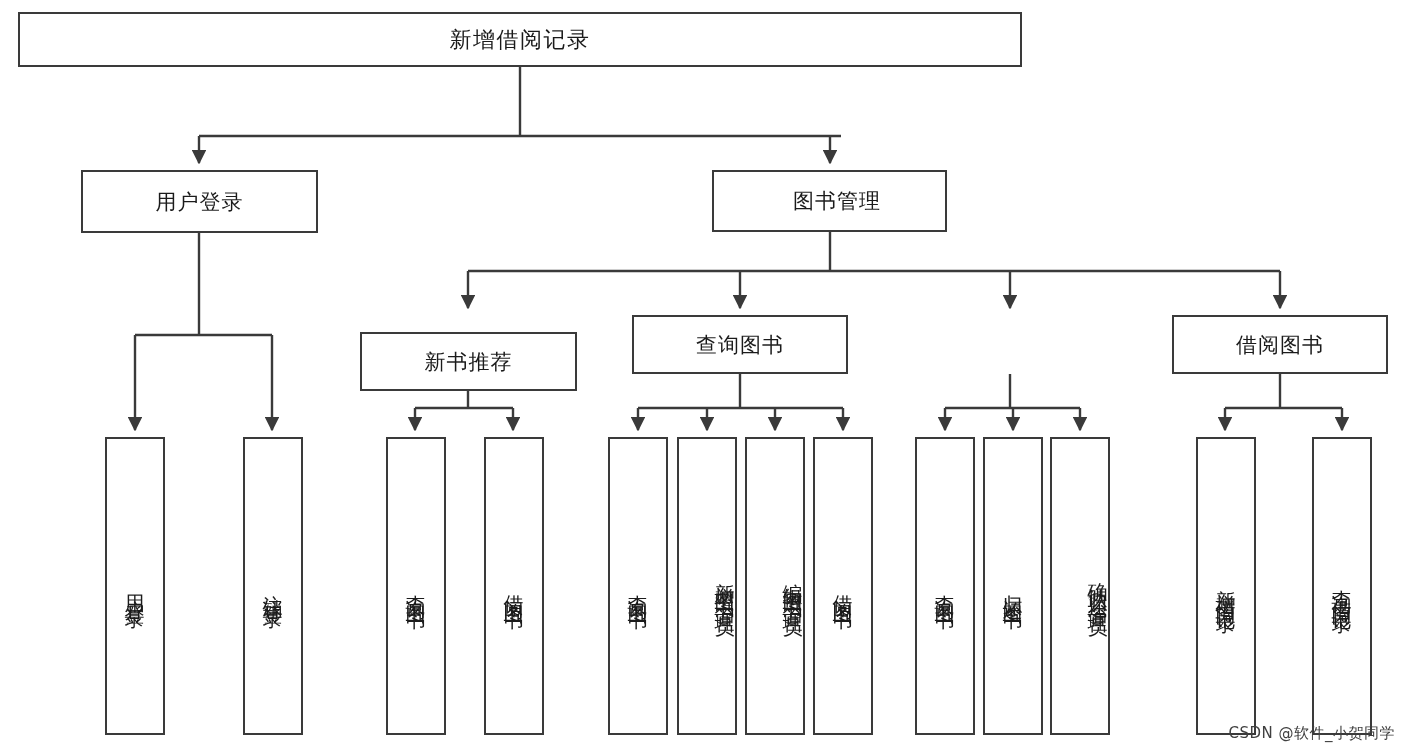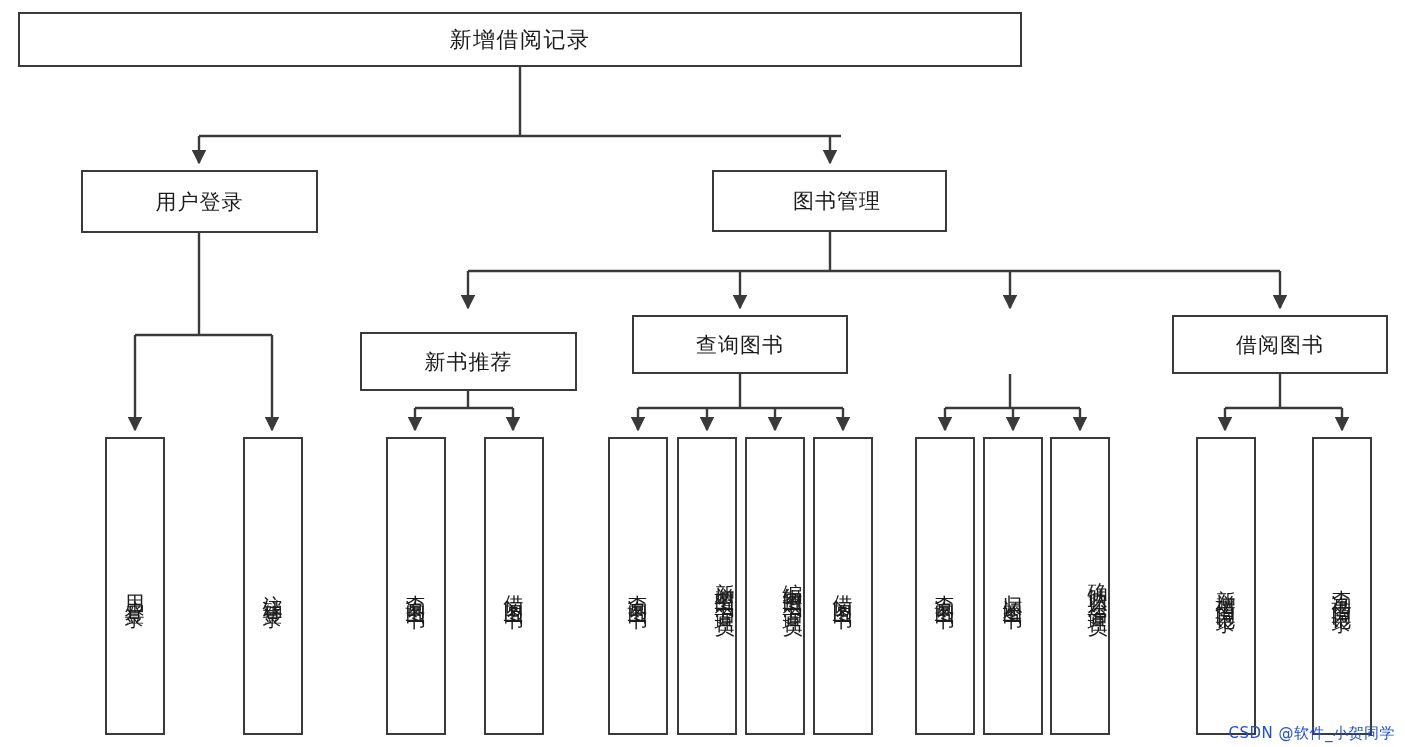--- a/index.html
+++ b/index.html
@@ -33,21 +33,21 @@
     align-items:flex-start;
     justify-content:center;
     line-height:1;
   }
   .node.leaf.mid{ align-items:center; }
 
   #watermark{
     position:absolute;
     right:10px; bottom:4px;
     font-size:15px;
-    color:#1d4ed8;
+    color:#404040;
     letter-spacing:0.5px;
     white-space:nowrap;
     pointer-events:none;
   }
 </style>
 </head>
 <body>
 
 <div id="stage">
 

